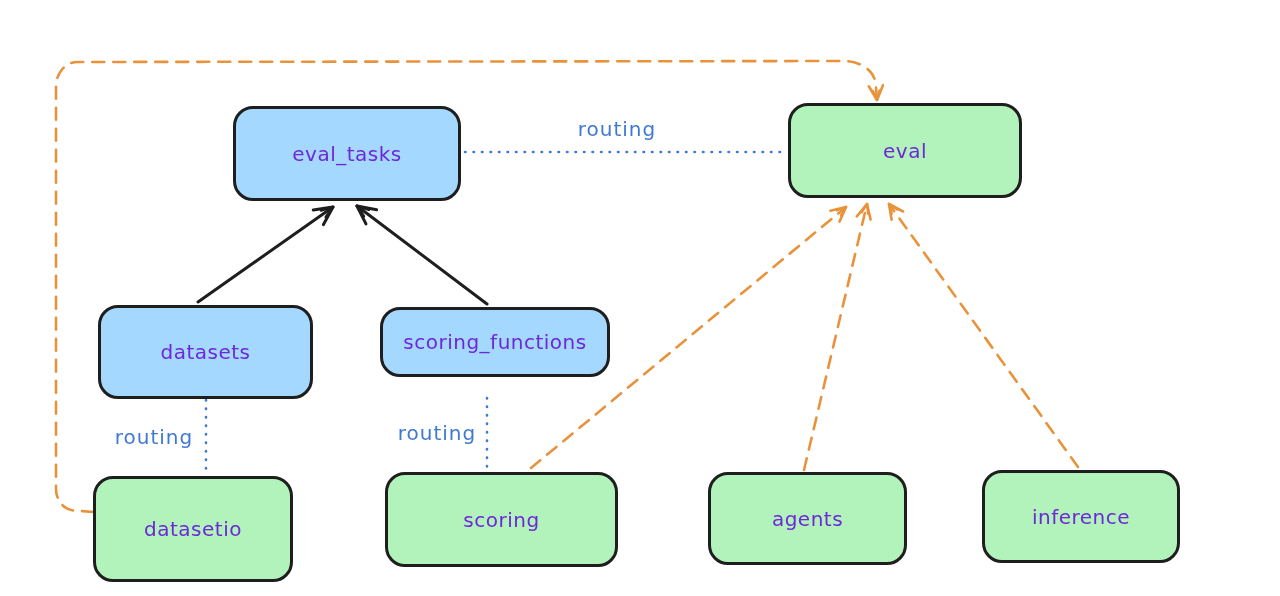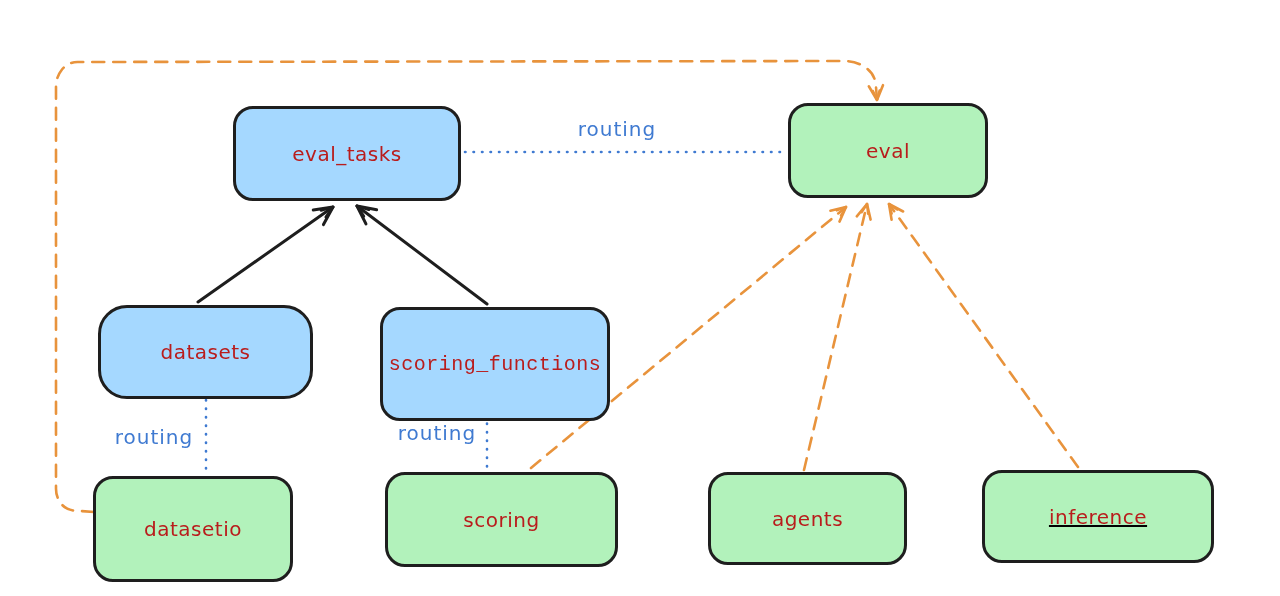--- a/index.html
+++ b/index.html
@@ -28,21 +28,21 @@
     box-sizing: border-box;
     border: 3px solid #1e1e1e;
     border-radius: 20px;
     display: flex;
     align-items: center;
     justify-content: center;
     text-align: center;
   }
   .node span {
     font-size: 20px;
-    color: #b91c1c;
+    color: #6d28d9;
     letter-spacing: 0.5px;
     white-space: nowrap;
   }
   .routing-label {
     position: absolute;
     transform: translate(-50%, -50%);
     font-size: 20px;
     font-weight: 400;
     letter-spacing: 1px;
     white-space: nowrap;
@@ -73,39 +73,39 @@
       <path d="M903.1347922369555,211.4971760295529 L889,204 L891.5983766523051,219.7876039592066" fill="none" stroke="#e8933c" stroke-width="2.6" stroke-linecap="round" stroke-linejoin="round"></path>
       <path d="M897.1440969909094,209.66392833664602 L889,204 L891.7711890123691,213.52506753034984" fill="none" stroke="#e8933c" stroke-width="2.3400000000000003" stroke-linecap="round" stroke-linejoin="round"></path>
       <path d="M94,512 L74.17976952252472,510.58426925160893 Q66,510 61,503.5 L61,503.5 Q56,497 56,488.79939026657166 L56,86.60468635614927 Q56,77 62,69.5 L62,69.5 Q68,62 77.60467862221935,61.98781132154541 L844.4891448356101,61.01460768421877 Q856,61 865.5,67.5 L865.5,67.5 Q875,74 875.8828430011649,85.47695901514396 L877,100" fill="none" stroke="#e8933c" stroke-width="2.6" stroke-linecap="round" stroke-linejoin="round" stroke-dasharray="12 9"></path>
       <path d="M868.8181673478873,86.25017765740867 L877,100 L882.9826617920444,85.16060116170429" fill="none" stroke="#e8933c" stroke-width="2.6" stroke-linecap="round" stroke-linejoin="round"></path>
       <path d="M872.9842770303668,90.92914728202689 L877,100 L879.5811722837122,90.42169380100032" fill="none" stroke="#e8933c" stroke-width="2.3400000000000003" stroke-linecap="round" stroke-linejoin="round"></path>
     </svg>
 
   <div class="node" style="left: 233px; top: 106px; width: 228px; height: 95px; background: rgb(165, 216, 255); border-color: rgb(30, 30, 30);">
     <span>eval_tasks</span>
   </div>
-  <div class="node" style="left: 788px; top: 103px; width: 200px; height: 95px; background: rgb(178, 242, 187); border-color: rgb(30, 30, 30);">
+  <div class="node" style="left: 788px; top: 103px; width: 234px; height: 95px; background: rgb(178, 242, 187); border-color: rgb(30, 30, 30);">
     <span>eval</span>
   </div>
-  <div class="node" style="left: 98px; top: 305px; width: 215px; height: 94px; background: rgb(165, 216, 255); border-color: rgb(30, 30, 30); border-radius: 29px;">
+  <div class="node" style="left: 98px; top: 305px; width: 215px; height: 94px; background: rgb(165, 216, 255); border-color: rgb(30, 30, 30);">
     <span>datasets</span>
   </div>
-  <div class="node" style="left: 380px; top: 307px; width: 230px; height: 114px; background: rgb(165, 216, 255); border-color: rgb(30, 30, 30); font-family: Liberation Mono, monospace;">
+  <div class="node" style="left: 380px; top: 307px; width: 230px; height: 70px; background: rgb(165, 216, 255); border-color: rgb(30, 30, 30);">
     <span>scoring_functions</span>
   </div>
   <div class="node" style="left: 93px; top: 476px; width: 200px; height: 106px; background: rgb(178, 242, 187); border-color: rgb(30, 30, 30);">
     <span>datasetio</span>
   </div>
   <div class="node" style="left: 385px; top: 472px; width: 233px; height: 95px; background: rgb(178, 242, 187); border-color: rgb(30, 30, 30);">
     <span>scoring</span>
   </div>
   <div class="node" style="left: 708px; top: 472px; width: 199px; height: 93px; background: rgb(178, 242, 187); border-color: rgb(30, 30, 30);">
     <span>agents</span>
   </div>
-  <div class="node" style="left: 982px; top: 470px; width: 232px; height: 93px; background: rgb(178, 242, 187); border-color: rgb(30, 30, 30); text-decoration: underline;">
+  <div class="node" style="left: 982px; top: 470px; width: 198px; height: 93px; background: rgb(178, 242, 187); border-color: rgb(30, 30, 30);">
     <span>inference</span>
   </div>
 
   <div class="routing-label" style="left: 617px; top: 129px; color: rgb(63, 122, 209);">routing</div>
   <div class="routing-label" style="left: 154px; top: 437px; color: rgb(63, 122, 209);">routing</div>
   <div class="routing-label" style="left: 437px; top: 433px; color: rgb(63, 122, 209);">routing</div>
 
 </div>
 
 </body></html>

